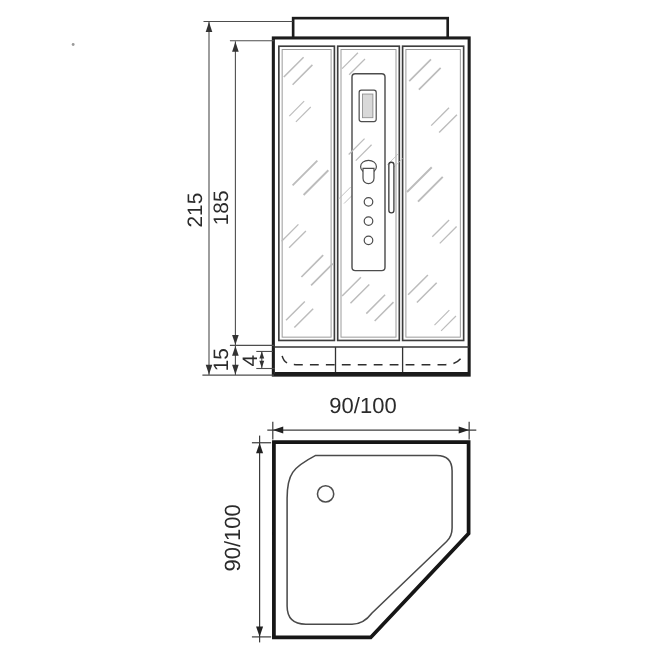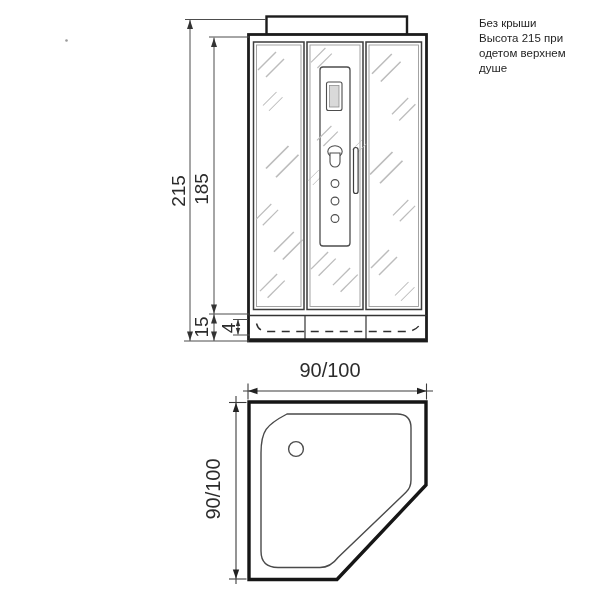--- a/index.html
+++ b/index.html
@@ -140,24 +140,20 @@
         <line x1="229" y1="579" x2="246.5" y2="579"></line>
         <line x1="236" y1="396" x2="236" y2="584"></line>
         <polygon points="236,402.8 232.8,412 239.2,412" fill="#222" stroke="none"></polygon>
         <polygon points="236,578.8 232.8,569.5 239.2,569.5" fill="#222" stroke="none"></polygon>
       </g>
     </g>
 
     <circle cx="66.5" cy="40.5" r="1.3" fill="#9a9a9a"></circle>
   </svg>
 
-  <div class="note">Без крыши
-Высота 215 при
-одетом верхнем
-душе</div>
 
   <div class="dim-label rot" style="left:179px;top:191px;">215</div>
   <div class="dim-label rot" style="left:202px;top:189px;">185</div>
   <div class="dim-label rot" style="left:202px;top:327px;">15</div>
   <div class="dim-label rot" style="left:229px;top:328px;">4</div>
   <div class="dim-label big" style="left:330px;top:370px;">90/100</div>
   <div class="dim-label big rot" style="left:213px;top:489px;">90/100</div>
 </div>
 
 </body></html>

